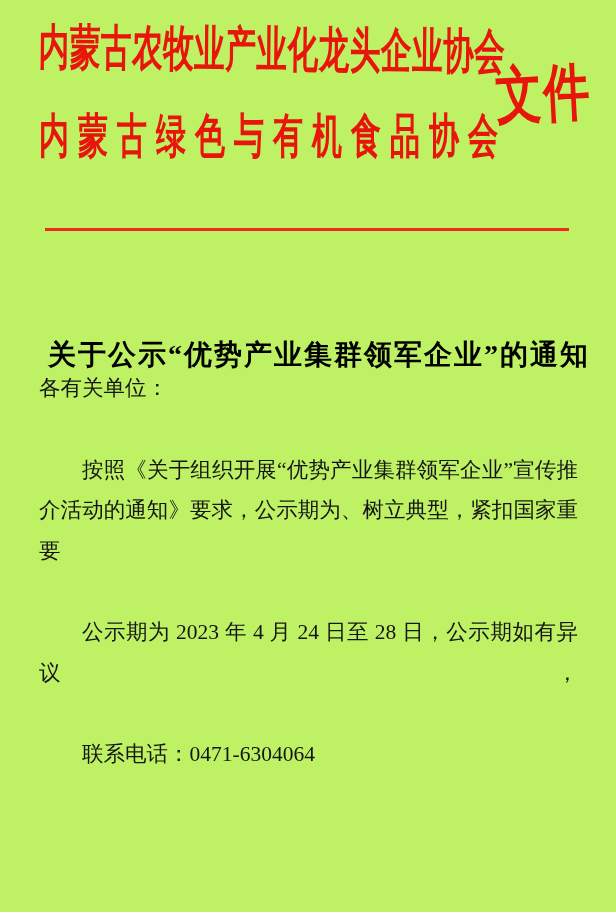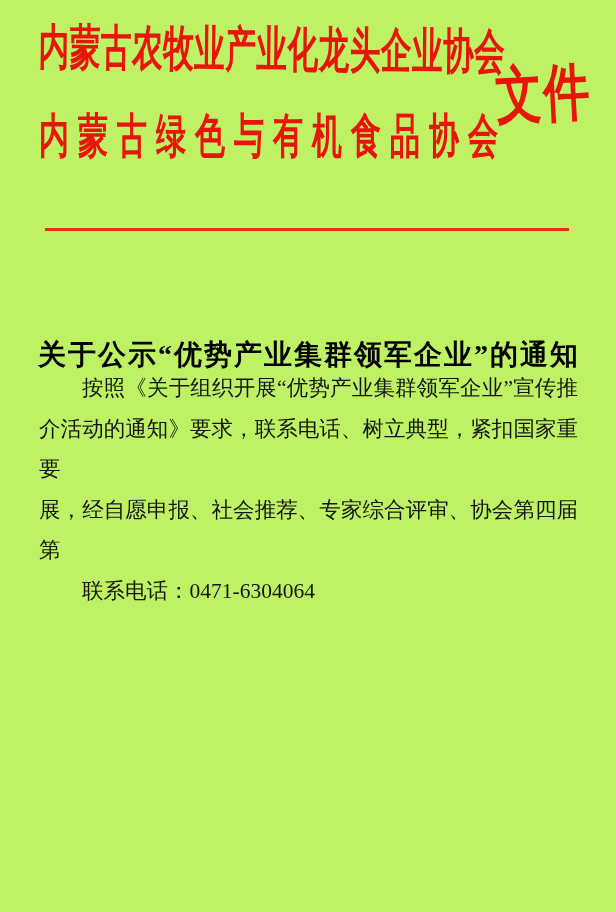--- a/index.html
+++ b/index.html
@@ -55,60 +55,61 @@
   .red-rule {
     position: absolute;
     left: 45px; top: 228px;
     width: 524px; height: 3px;
     background: #ee2b22;
   }
 
   
   .doc-title {
     position: absolute;
-    left: 38px; top: 314px;
+    left: 48px; top: 314px;
     width: 540px;
     font-size: 28px;
     font-weight: bold;
     color: #000000;
     line-height: 44px;
     text-align: justify;
     text-align-last: justify;
   }
   .body-block {
     position: absolute;
     left: 39px; top: 368px;
     width: 539px;
     font-size: 21.5px;
     line-height: 40.5px;
     color: #151515;
   }
   .bline { min-height: 40.5px; }
   .jline { text-align: justify; text-align-last: justify; }
-  .ind   { text-indent: 43px; }
+  .ind   { text-indent: 43px; margin-top: 41px; }
 </style>
 </head>
 <body>
 
 <div class="page">
 
   <div class="org-line1">内蒙古农牧业产业化龙头企业协会</div>
 
   <div class="doc-label">文件</div>
 
   <div class="org-line2">内蒙古绿色与有机食品协会</div>
 
   <div class="red-rule"></div>
 
   <h1 class="doc-title">关于公示“优势产业集群领军企业”的通知</h1>
 
   <div class="body-block">
 
+    <div class="bline">各有关单位：</div>
 
     <div class="bline jline ind">按照《关于组织开展“优势产业集群领军企业”宣传推</div>
-    <div class="bline jline">介活动的通知》要求，联系电话、树立典型，紧扣国家重要</div>
-    <div class="bline jline">展，经自愿申报、社会推荐、专家综合评审、协会第四届第</div>
+    <div class="bline jline">介活动的通知》要求，公示期为、树立典型，紧扣国家重要</div>
 
+    <div class="bline jline ind">公示期为 2023 年 4 月 24 日至 28 日，公示期如有异议，</div>
 
     <div class="bline ind">联系电话：0471-6304064</div>
 
   </div>
 </div>
 
 </body></html>

